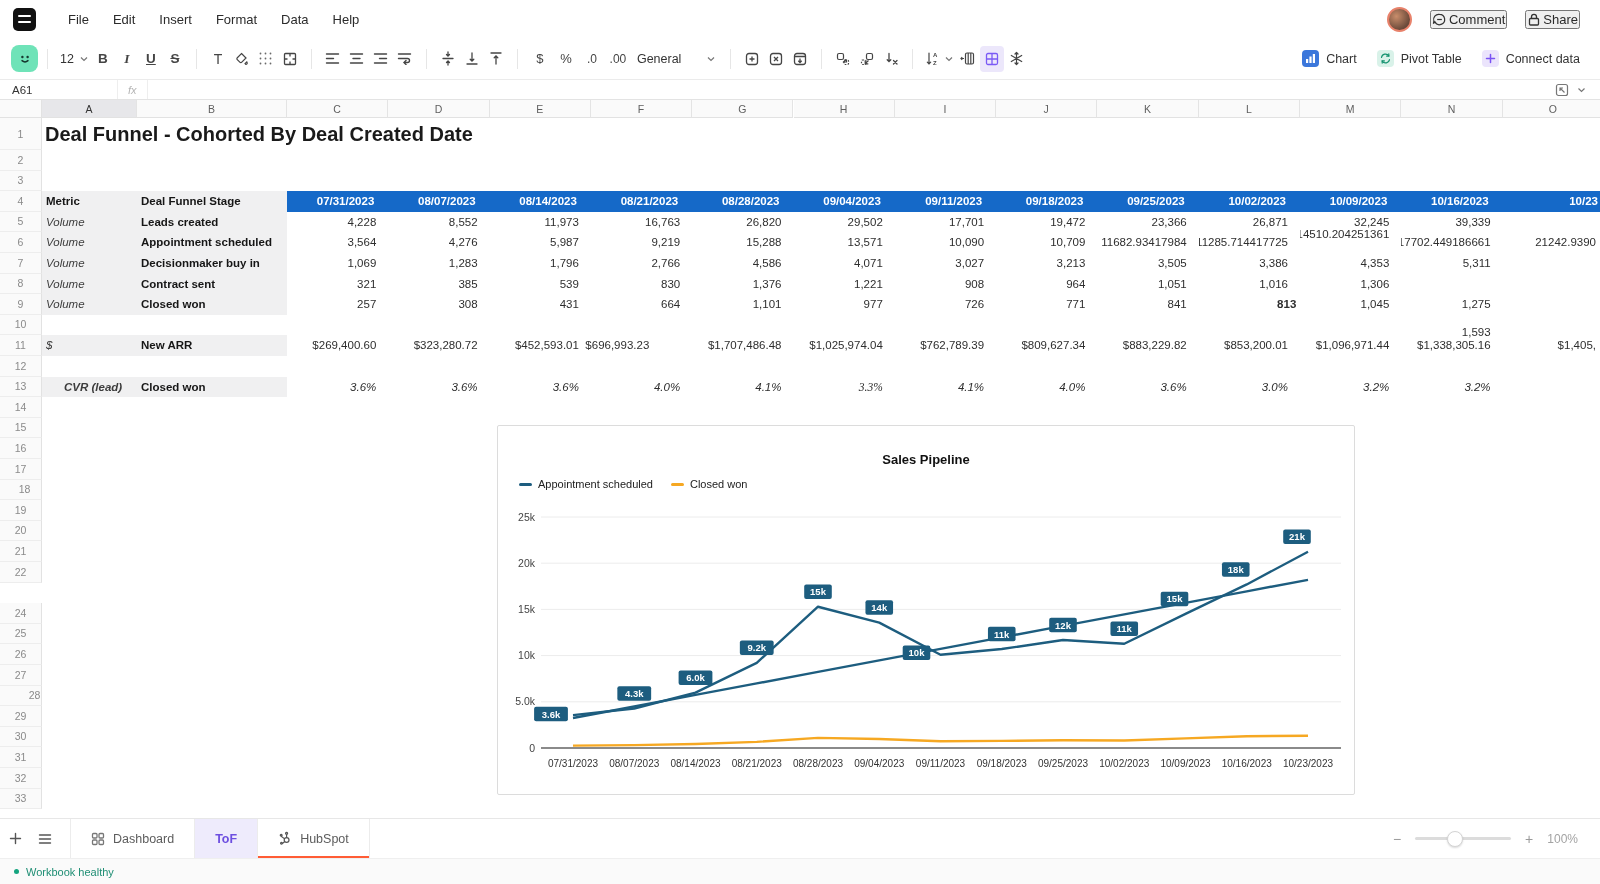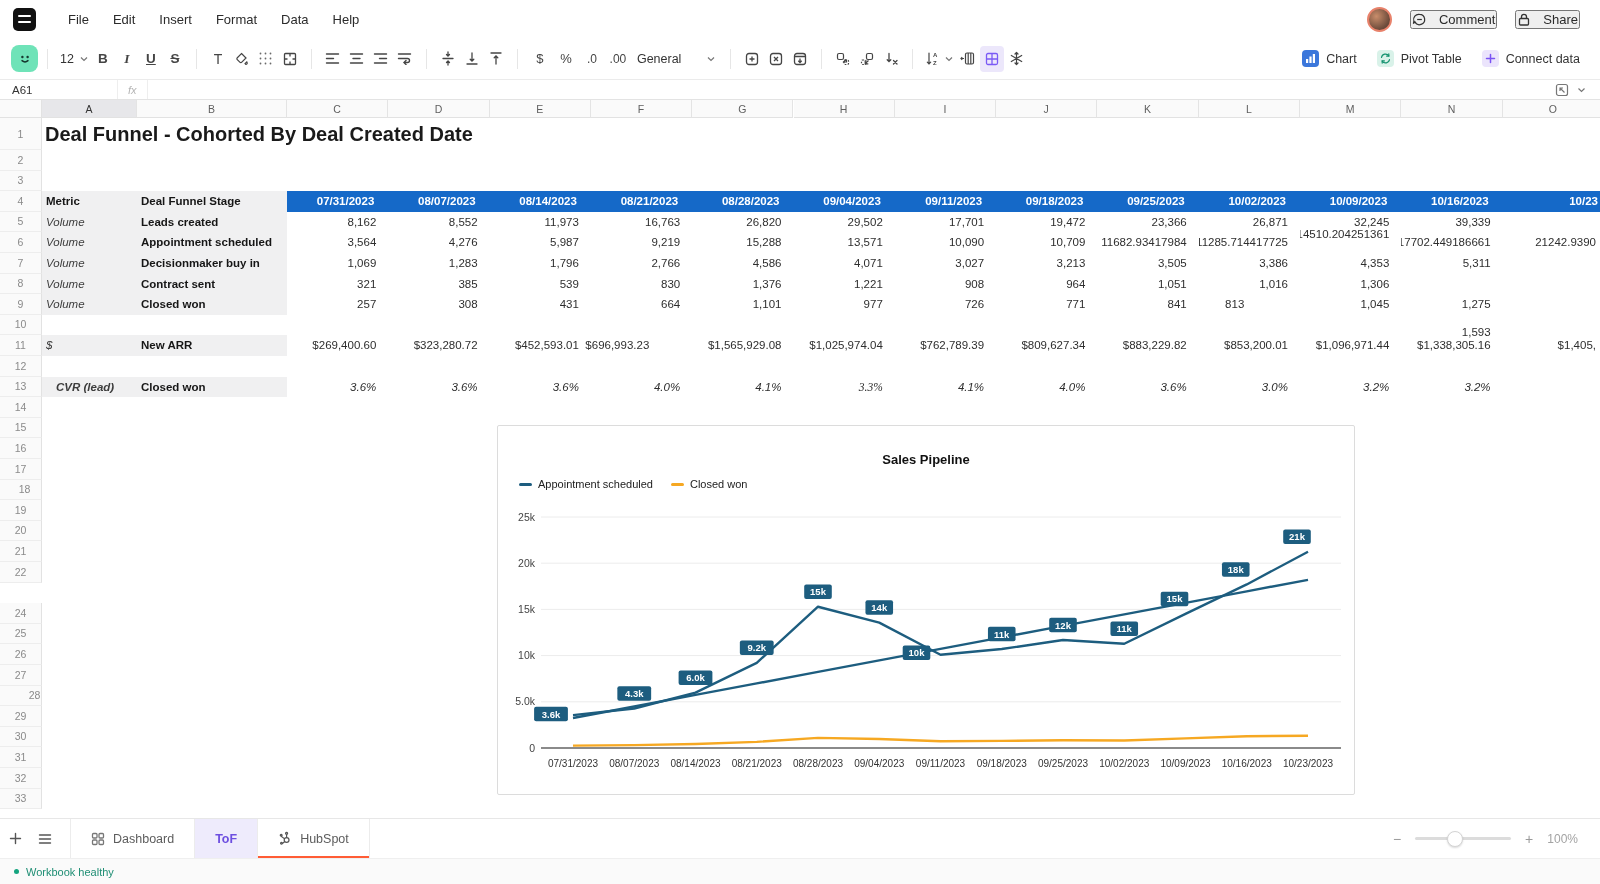--- a/index.html
+++ b/index.html
@@ -10,21 +10,21 @@
   
   .menubar { position:absolute; top:0; left:0; width:1600px; height:38px; display:flex; align-items:center; background:#fff; }
   .logo { width:23px; height:23px; background:#111; border-radius:5px; margin-left:13px; position:relative; flex:0 0 auto; }
   .logo span { position:absolute; left:5px; width:13px; height:2.6px; background:#fff; border-radius:1px; }
   .logo span:nth-child(1){ top:7px; } .logo span:nth-child(2){ top:13px; }
   .menus { display:flex; margin-left:22px; gap:4px; }
   .menu-item { font-size:13px; color:#2b2b2b; padding:5px 10px; border-radius:4px; cursor:default; }
   .mb-title { position:absolute; left:0; right:0; text-align:center; font-size:13px; font-weight:bold; color:#1b1b1b; pointer-events:none; }
   .mb-right { margin-left:auto; display:flex; align-items:center; gap:18px; padding-right:20px; }
   .avatar { width:25px; height:25px; border-radius:50%; border:2px solid #e8826b; background:radial-gradient(circle at 35% 35%, #c98d6b, #6b4a3a 70%); }
-  .mb-btn { display:flex; align-items:center; gap:12px; font-size:13px; color:#2b2b2b; }
+  .mb-btn { display:flex; align-items:center; gap:2px; font-size:13px; color:#2b2b2b; }
   .mb-btn svg { display:block; }
 
   
   .toolbar { position:absolute; top:38px; left:0; width:1600px; height:42px; display:flex; align-items:center; border-bottom:1px solid #ebebeb; background:#fff; }
   .smiley { width:27px; height:27px; margin-left:11px; background:#6fe3b8; border:none; border-radius:8px; display:flex; align-items:center; justify-content:center; }
   .tsep { width:1px; height:20px; background:#e6e6e6; margin:0 9px; flex:0 0 auto; }
   .tb { background:none; border:none; display:flex; align-items:center; justify-content:center; min-width:24px; height:26px; padding:0 3px; border-radius:4px; color:#454545; font-size:13px; font-family:"Liberation Sans",sans-serif; }
   .tb svg { display:block; }
   .tb.glyph { font-weight:bold; font-size:13.5px; width:24px; }
   .g-italic { font-style:italic; font-weight:normal; font-family:"Liberation Serif",serif; }
@@ -408,21 +408,21 @@
       <div class="cell datehead" style="left: 793.5px; top: 91.2px; width: 101.3px; height: 20.6px; line-height: 20.6px;">09/04/2023</div>
       <div class="cell datehead" style="left: 894.8px; top: 91.2px; width: 101.3px; height: 20.6px; line-height: 20.6px;">09/11/2023</div>
       <div class="cell datehead" style="left: 996.1px; top: 91.2px; width: 101.3px; height: 20.6px; line-height: 20.6px;">09/18/2023</div>
       <div class="cell datehead" style="left: 1097.4px; top: 91.2px; width: 101.3px; height: 20.6px; line-height: 20.6px;">09/25/2023</div>
       <div class="cell datehead" style="left: 1198.7px; top: 91.2px; width: 101.3px; height: 20.6px; line-height: 20.6px;">10/02/2023</div>
       <div class="cell datehead" style="left: 1300px; top: 91.2px; width: 101.3px; height: 20.6px; line-height: 20.6px;">10/09/2023</div>
       <div class="cell datehead" style="left: 1401.3px; top: 91.2px; width: 101.3px; height: 20.6px; line-height: 20.6px;">10/16/2023</div>
       <div class="cell datehead lastcol" style="left: 1502.6px; top: 91.2px; width: 97.4px; height: 20.6px; line-height: 20.6px; padding-right: 2px;">10/23</div>
       <div class="cell metric" style="left: 42px; top: 111.8px; width: 95px; height: 20.6px; line-height: 20.6px;">Volume</div>
       <div class="cell stage" style="left: 137px; top: 111.8px; width: 150px; height: 20.6px; line-height: 20.6px;">Leads created</div>
-      <div class="cell num" style="left: 287px; top: 111.8px; width: 101.3px; height: 20.6px; line-height: 20.6px;">8,162</div>
+      <div class="cell num" style="left: 287px; top: 111.8px; width: 101.3px; height: 20.6px; line-height: 20.6px;">4,228</div>
       <div class="cell num" style="left: 388.3px; top: 111.8px; width: 101.3px; height: 20.6px; line-height: 20.6px;">8,552</div>
       <div class="cell num" style="left: 489.6px; top: 111.8px; width: 101.3px; height: 20.6px; line-height: 20.6px;">11,973</div>
       <div class="cell num" style="left: 590.9px; top: 111.8px; width: 101.3px; height: 20.6px; line-height: 20.6px;">16,763</div>
       <div class="cell num" style="left: 692.2px; top: 111.8px; width: 101.3px; height: 20.6px; line-height: 20.6px;">26,820</div>
       <div class="cell num" style="left: 793.5px; top: 111.8px; width: 101.3px; height: 20.6px; line-height: 20.6px;">29,502</div>
       <div class="cell num" style="left: 894.8px; top: 111.8px; width: 101.3px; height: 20.6px; line-height: 20.6px;">17,701</div>
       <div class="cell num" style="left: 996.1px; top: 111.8px; width: 101.3px; height: 20.6px; line-height: 20.6px;">19,472</div>
       <div class="cell num" style="left: 1097.4px; top: 111.8px; width: 101.3px; height: 20.6px; line-height: 20.6px;">23,366</div>
       <div class="cell num" style="left: 1198.7px; top: 111.8px; width: 101.3px; height: 20.6px; line-height: 20.6px;">26,871</div>
       <div class="cell num" style="left: 1300px; top: 111.8px; width: 101.3px; height: 20.6px; line-height: 20.6px;">32,245</div>
@@ -477,40 +477,40 @@
       <div class="cell stage" style="left: 137px; top: 194.2px; width: 150px; height: 20.6px; line-height: 20.6px;">Closed won</div>
       <div class="cell num" style="left: 287px; top: 194.2px; width: 101.3px; height: 20.6px; line-height: 20.6px;">257</div>
       <div class="cell num" style="left: 388.3px; top: 194.2px; width: 101.3px; height: 20.6px; line-height: 20.6px;">308</div>
       <div class="cell num" style="left: 489.6px; top: 194.2px; width: 101.3px; height: 20.6px; line-height: 20.6px;">431</div>
       <div class="cell num" style="left: 590.9px; top: 194.2px; width: 101.3px; height: 20.6px; line-height: 20.6px;">664</div>
       <div class="cell num" style="left: 692.2px; top: 194.2px; width: 101.3px; height: 20.6px; line-height: 20.6px;">1,101</div>
       <div class="cell num" style="left: 793.5px; top: 194.2px; width: 101.3px; height: 20.6px; line-height: 20.6px;">977</div>
       <div class="cell num" style="left: 894.8px; top: 194.2px; width: 101.3px; height: 20.6px; line-height: 20.6px;">726</div>
       <div class="cell num" style="left: 996.1px; top: 194.2px; width: 101.3px; height: 20.6px; line-height: 20.6px;">771</div>
       <div class="cell num" style="left: 1097.4px; top: 194.2px; width: 101.3px; height: 20.6px; line-height: 20.6px;">841</div>
-      <div class="cell num" style="left: 1155px; top: 194.2px; width: 101.3px; height: 20.6px; line-height: 20.6px;">813</div>
+      <div class="cell num" style="left: 1207px; top: 194.2px; width: 101.3px; height: 20.6px; line-height: 20.6px; font-weight: bold;">813</div>
       <div class="cell num" style="left: 1300px; top: 194.2px; width: 101.3px; height: 20.6px; line-height: 20.6px;">1,045</div>
       <div class="cell num" style="left: 1401.3px; top: 194.2px; width: 101.3px; height: 20.6px; line-height: 20.6px;">1,275</div>
       <div class="cell num lastcol" style="left: 1502.6px; top: 194.2px; width: 97.4px; height: 20.6px; line-height: 20.6px;"></div>
       <div class="cell metric" style="left: 42px; top: 235.4px; width: 95px; height: 20.6px; line-height: 20.6px;">$</div>
       <div class="cell stage" style="left: 137px; top: 235.4px; width: 150px; height: 20.6px; line-height: 20.6px;">New ARR</div>
       <div class="cell num" style="left: 287px; top: 235.4px; width: 101.3px; height: 20.6px; line-height: 20.6px;">$269,400.60</div>
       <div class="cell num" style="left: 388.3px; top: 235.4px; width: 101.3px; height: 20.6px; line-height: 20.6px;">$323,280.72</div>
       <div class="cell num" style="left: 489.6px; top: 235.4px; width: 101.3px; height: 20.6px; line-height: 20.6px;">$452,593.01</div>
       <div class="cell num" style="left: 560px; top: 235.4px; width: 101.3px; height: 20.6px; line-height: 20.6px;">$696,993.23</div>
-      <div class="cell num" style="left: 692.2px; top: 235.4px; width: 101.3px; height: 20.6px; line-height: 20.6px;">$1,565,929.08</div>
+      <div class="cell num" style="left: 692.2px; top: 235.4px; width: 101.3px; height: 20.6px; line-height: 20.6px;">$1,707,486.48</div>
       <div class="cell num" style="left: 793.5px; top: 235.4px; width: 101.3px; height: 20.6px; line-height: 20.6px;">$1,025,974.04</div>
       <div class="cell num" style="left: 894.8px; top: 235.4px; width: 101.3px; height: 20.6px; line-height: 20.6px;">$762,789.39</div>
       <div class="cell num" style="left: 996.1px; top: 235.4px; width: 101.3px; height: 20.6px; line-height: 20.6px;">$809,627.34</div>
       <div class="cell num" style="left: 1097.4px; top: 235.4px; width: 101.3px; height: 20.6px; line-height: 20.6px;">$883,229.82</div>
       <div class="cell num" style="left: 1198.7px; top: 235.4px; width: 101.3px; height: 20.6px; line-height: 20.6px;">$853,200.01</div>
       <div class="cell num" style="left: 1300px; top: 235.4px; width: 101.3px; height: 20.6px; line-height: 20.6px;">$1,096,971.44</div>
       <div class="cell num" style="left: 1401.3px; top: 235.4px; width: 101.3px; height: 20.6px; line-height: 20.6px;">$1,338,305.16</div>
       <div class="cell num lastcol" style="left: 1502.6px; top: 235.4px; width: 97.4px; height: 20.6px; line-height: 20.6px;">$1,405,</div>
-      <div class="cell metric b" style="left: 52px; top: 276.6px; width: 95px; height: 20.6px; line-height: 20.6px;">CVR (lead)</div>
+      <div class="cell metric b" style="left: 60px; top: 276.6px; width: 95px; height: 20.6px; line-height: 20.6px;">CVR (lead)</div>
       <div class="cell stage" style="left: 137px; top: 276.6px; width: 150px; height: 20.6px; line-height: 20.6px;">Closed won</div>
       <div class="cell num ital" style="left: 287px; top: 276.6px; width: 101.3px; height: 20.6px; line-height: 20.6px;">3.6%</div>
       <div class="cell num ital" style="left: 388.3px; top: 276.6px; width: 101.3px; height: 20.6px; line-height: 20.6px;">3.6%</div>
       <div class="cell num ital" style="left: 489.6px; top: 276.6px; width: 101.3px; height: 20.6px; line-height: 20.6px;">3.6%</div>
       <div class="cell num ital" style="left: 590.9px; top: 276.6px; width: 101.3px; height: 20.6px; line-height: 20.6px;">4.0%</div>
       <div class="cell num ital" style="left: 692.2px; top: 276.6px; width: 101.3px; height: 20.6px; line-height: 20.6px;">4.1%</div>
       <div class="cell num ital" style="left: 793.5px; top: 276.6px; width: 101.3px; height: 20.6px; line-height: 20.6px; font-family: Liberation Serif, serif;">3.3%</div>
       <div class="cell num ital" style="left: 894.8px; top: 276.6px; width: 101.3px; height: 20.6px; line-height: 20.6px;">4.1%</div>
       <div class="cell num ital" style="left: 996.1px; top: 276.6px; width: 101.3px; height: 20.6px; line-height: 20.6px;">4.0%</div>
       <div class="cell num ital" style="left: 1097.4px; top: 276.6px; width: 101.3px; height: 20.6px; line-height: 20.6px;">3.6%</div>

